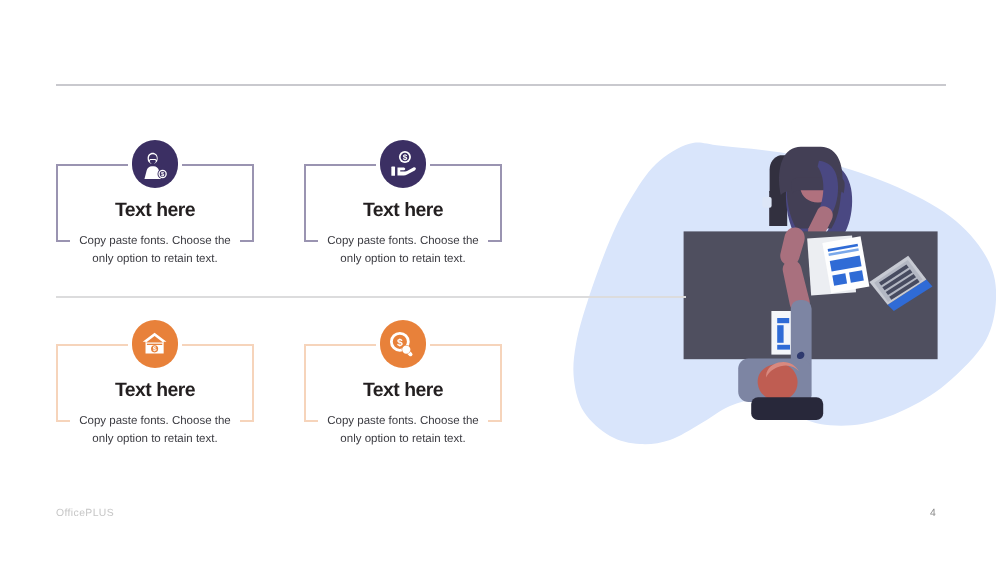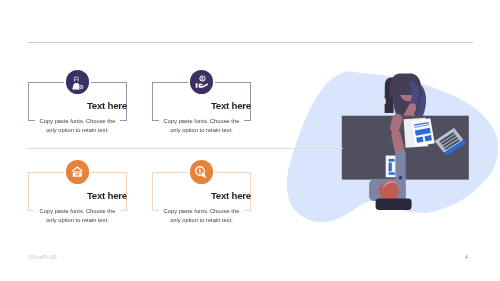--- a/index.html
+++ b/index.html
@@ -9,21 +9,21 @@
   .divider{position:absolute;left:28px;top:42px;width:445px;height:1px;background:#c9c9ce;}
   .card{position:absolute;}
   .circle{position:absolute;border-radius:50%;display:flex;align-items:center;justify-content:center;}
   .card{position:absolute;width:99px;height:56px;}
   .br-left{position:absolute;left:0;top:0;width:1px;height:39px;}
   .br-right{position:absolute;right:0;top:0;width:1px;height:39px;}
   .br-top-l{position:absolute;left:0;top:0;height:1px;}
   .br-top-r{position:absolute;right:0;top:0;height:1px;}
   .br-bot-l{position:absolute;left:0;top:38px;width:7px;height:1px;}
   .br-bot-r{position:absolute;right:0;top:38px;width:7px;height:1px;}
-  .c-title{position:absolute;left:0;top:18px;width:99px;text-align:right;
+  .c-title{position:absolute;left:0;top:18px;width:99px;text-align:center;
            font-weight:bold;font-size:9.7px;color:#231f20;letter-spacing:-0.25px;
            line-height:11px;}
   .c-sub{position:absolute;left:-4px;top:34.9px;width:107px;text-align:center;
          font-size:5.75px;line-height:9.4px;color:#3c3c42;}
   .footer-brand{position:absolute;left:28px;top:254px;font-size:5.2px;color:#c6c6c6;letter-spacing:.2px;}
   .page-num{position:absolute;left:465px;top:254px;font-size:5.2px;color:#8c8c8c;}
   .illus{position:absolute;left:262px;top:58px;width:236px;height:180px;}
   .mid-divider{position:absolute;left:28px;top:148px;width:315px;height:1px;background:#dcdcdd;z-index:5;}
 </style>
 </head>

